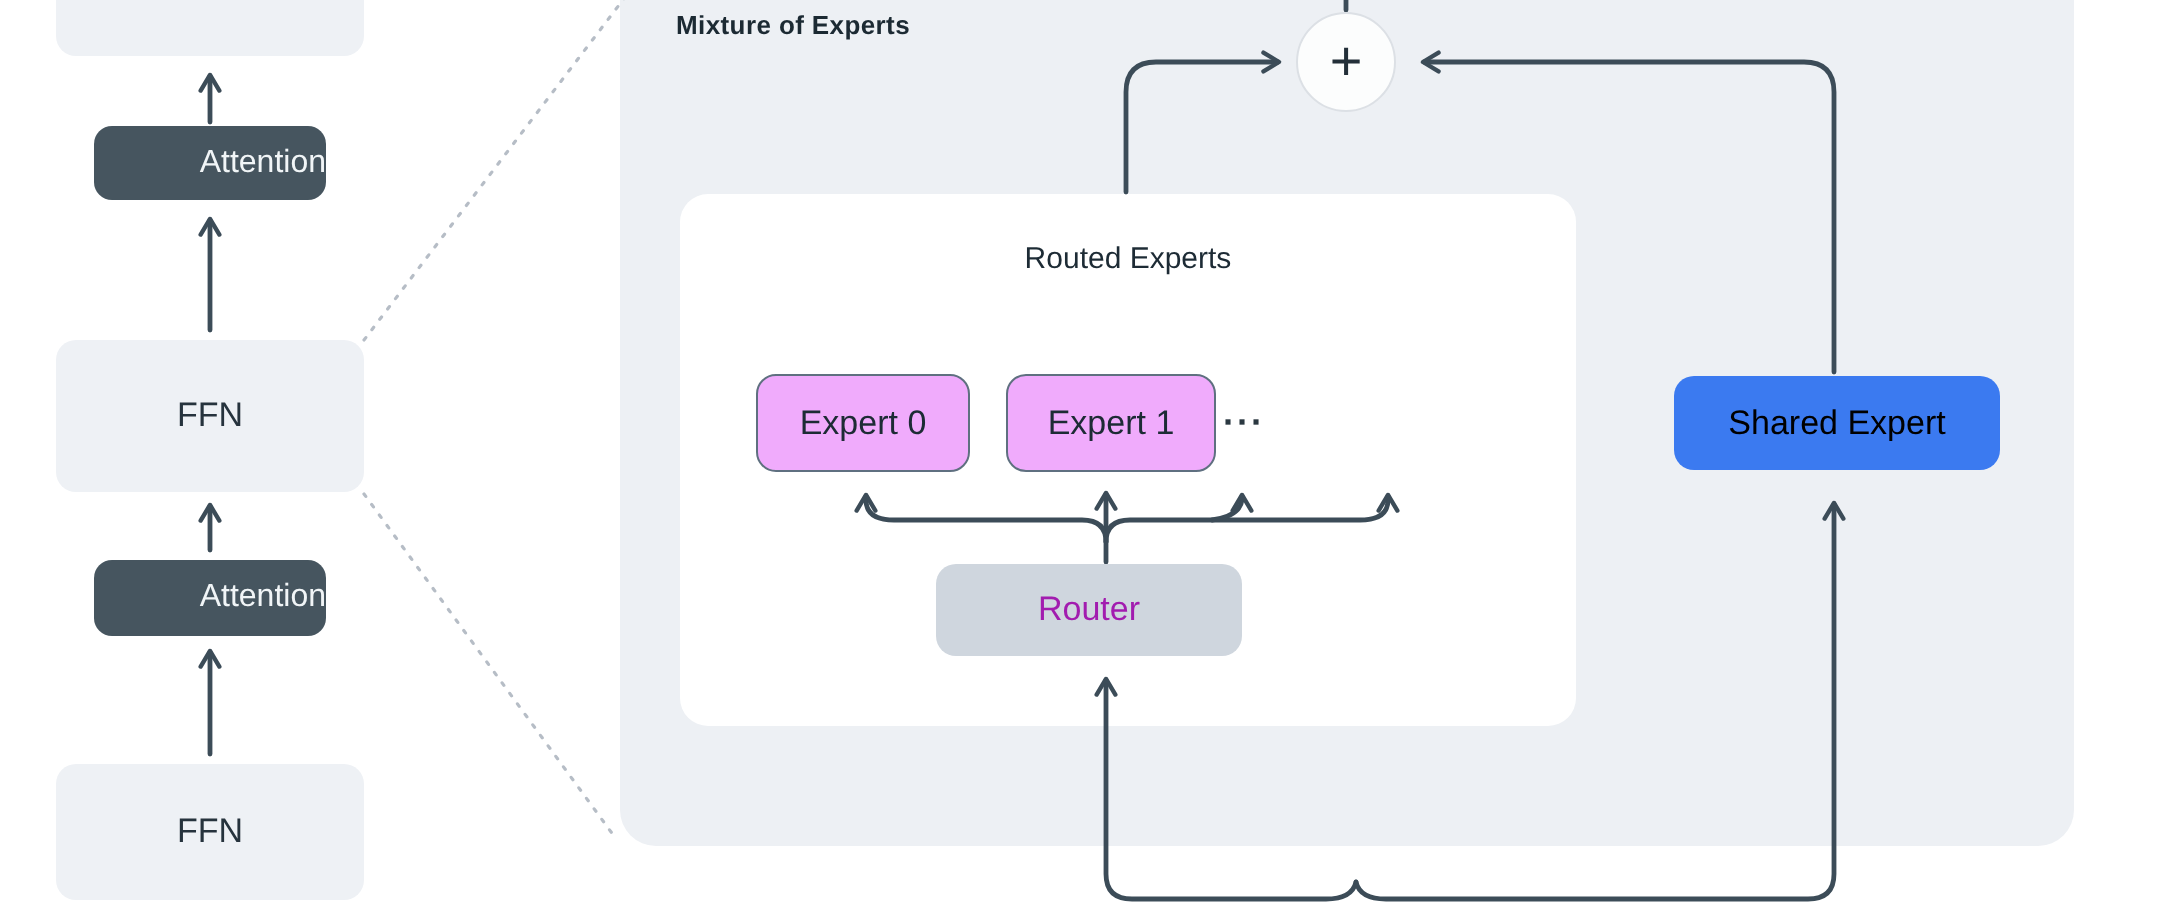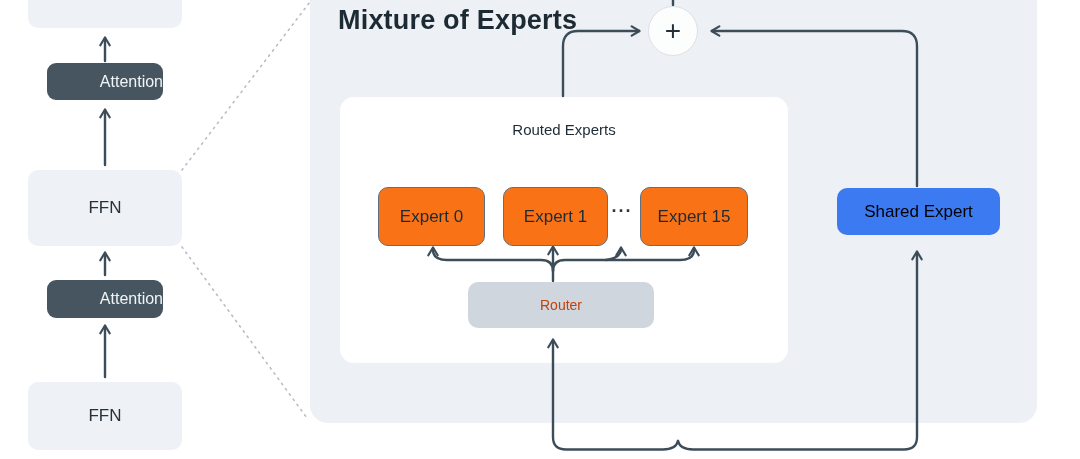--- a/index.html
+++ b/index.html
@@ -12,31 +12,31 @@
   .abs{position:absolute;}
   .flexc{display:flex;align-items:center;justify-content:center;}
 
   
   .stack-box{background:#eef1f5;border-radius:10px;}
   .attn-box{background:#46555f;border-radius:9px;color:#f1f5f7;font-size:16px;justify-content:flex-end;}
   .ffn-label{font-size:17px;color:#26333d;}
 
   
   .moe-panel{left:310px;top:-30px;width:727px;height:453px;border-radius:18px;background:#edf0f4;z-index:1;}
-  .moe-title{left:338px;top:5px;font-size:27px;font-weight:600;color:#1c2a33;letter-spacing:.2px;z-index:3;}
+  .moe-title{left:338px;top:5px;font-size:13px;font-weight:600;color:#1c2a33;letter-spacing:.2px;z-index:3;}
 
   .routed-panel{left:340px;top:97px;width:448px;height:266px;border-radius:14px;background:#ffffff;z-index:2;}
   .routed-title{left:340px;top:121px;width:448px;text-align:center;font-size:15px;font-weight:500;color:#1d2b35;z-index:3;}
 
-  .expert-box{top:187px;height:59px;background:#f97316;border:1.5px solid #5f7080;border-radius:10px;
+  .expert-box{top:187px;height:49px;background:#f0abfc;border:1.5px solid #5f7080;border-radius:10px;
               font-size:17px;color:#1d2b35;z-index:4;box-sizing:border-box;}
   .ellipsis{left:606px;top:187px;width:32px;height:49px;font-size:18px;font-weight:bold;color:#2b3841;letter-spacing:1px;z-index:4;}
 
-  .router-box{left:468px;top:282px;width:186px;height:46px;background:#cfd6de;border-radius:10px;
-              font-size:14px;color:#c2410c;z-index:4;}
+  .router-box{left:468px;top:282px;width:153px;height:46px;background:#cfd6de;border-radius:10px;
+              font-size:17px;color:#a21caf;z-index:4;}
   .shared-box{left:837px;top:188px;width:163px;height:47px;background:#3b7af0;border-radius:10px;
               color:#000000;font-size:17px;font-weight:500;z-index:4;}
 
   .plus-circle{left:648px;top:6px;width:50px;height:50px;border-radius:50%;
                background:#fcfdfd;border:1.5px solid #dce0e5;box-sizing:border-box;
                font-size:28px;font-weight:400;color:#232f39;z-index:4;line-height:1;}
 
   .wires{left:0;top:0;width:1080px;height:459px;z-index:3;pointer-events:none;}
 
   .left-stack-box-top{left:28px;top:-22px;width:154px;height:50px;z-index:4;}
@@ -96,23 +96,20 @@
     <span>+</span>
   </div>
 
   <div class="abs expert-box flexc" style="left:378px;width:107px;">
     <span>Expert 0</span>
   </div>
   <div class="abs expert-box flexc" style="left:503px;width:105px;">
     <span>Expert 1</span>
   </div>
   <div class="abs ellipsis flexc">···</div>
-  <div class="abs expert-box flexc" style="left:640px;width:108px;">
-    <span>Expert 15</span>
-  </div>
 
   <div class="abs router-box flexc">
     <span>Router</span>
   </div>
 
   <div class="abs shared-box flexc">
     <span>Shared Expert</span>
   </div>
 
   <div class="abs stack-box left-stack-box-top"></div>

